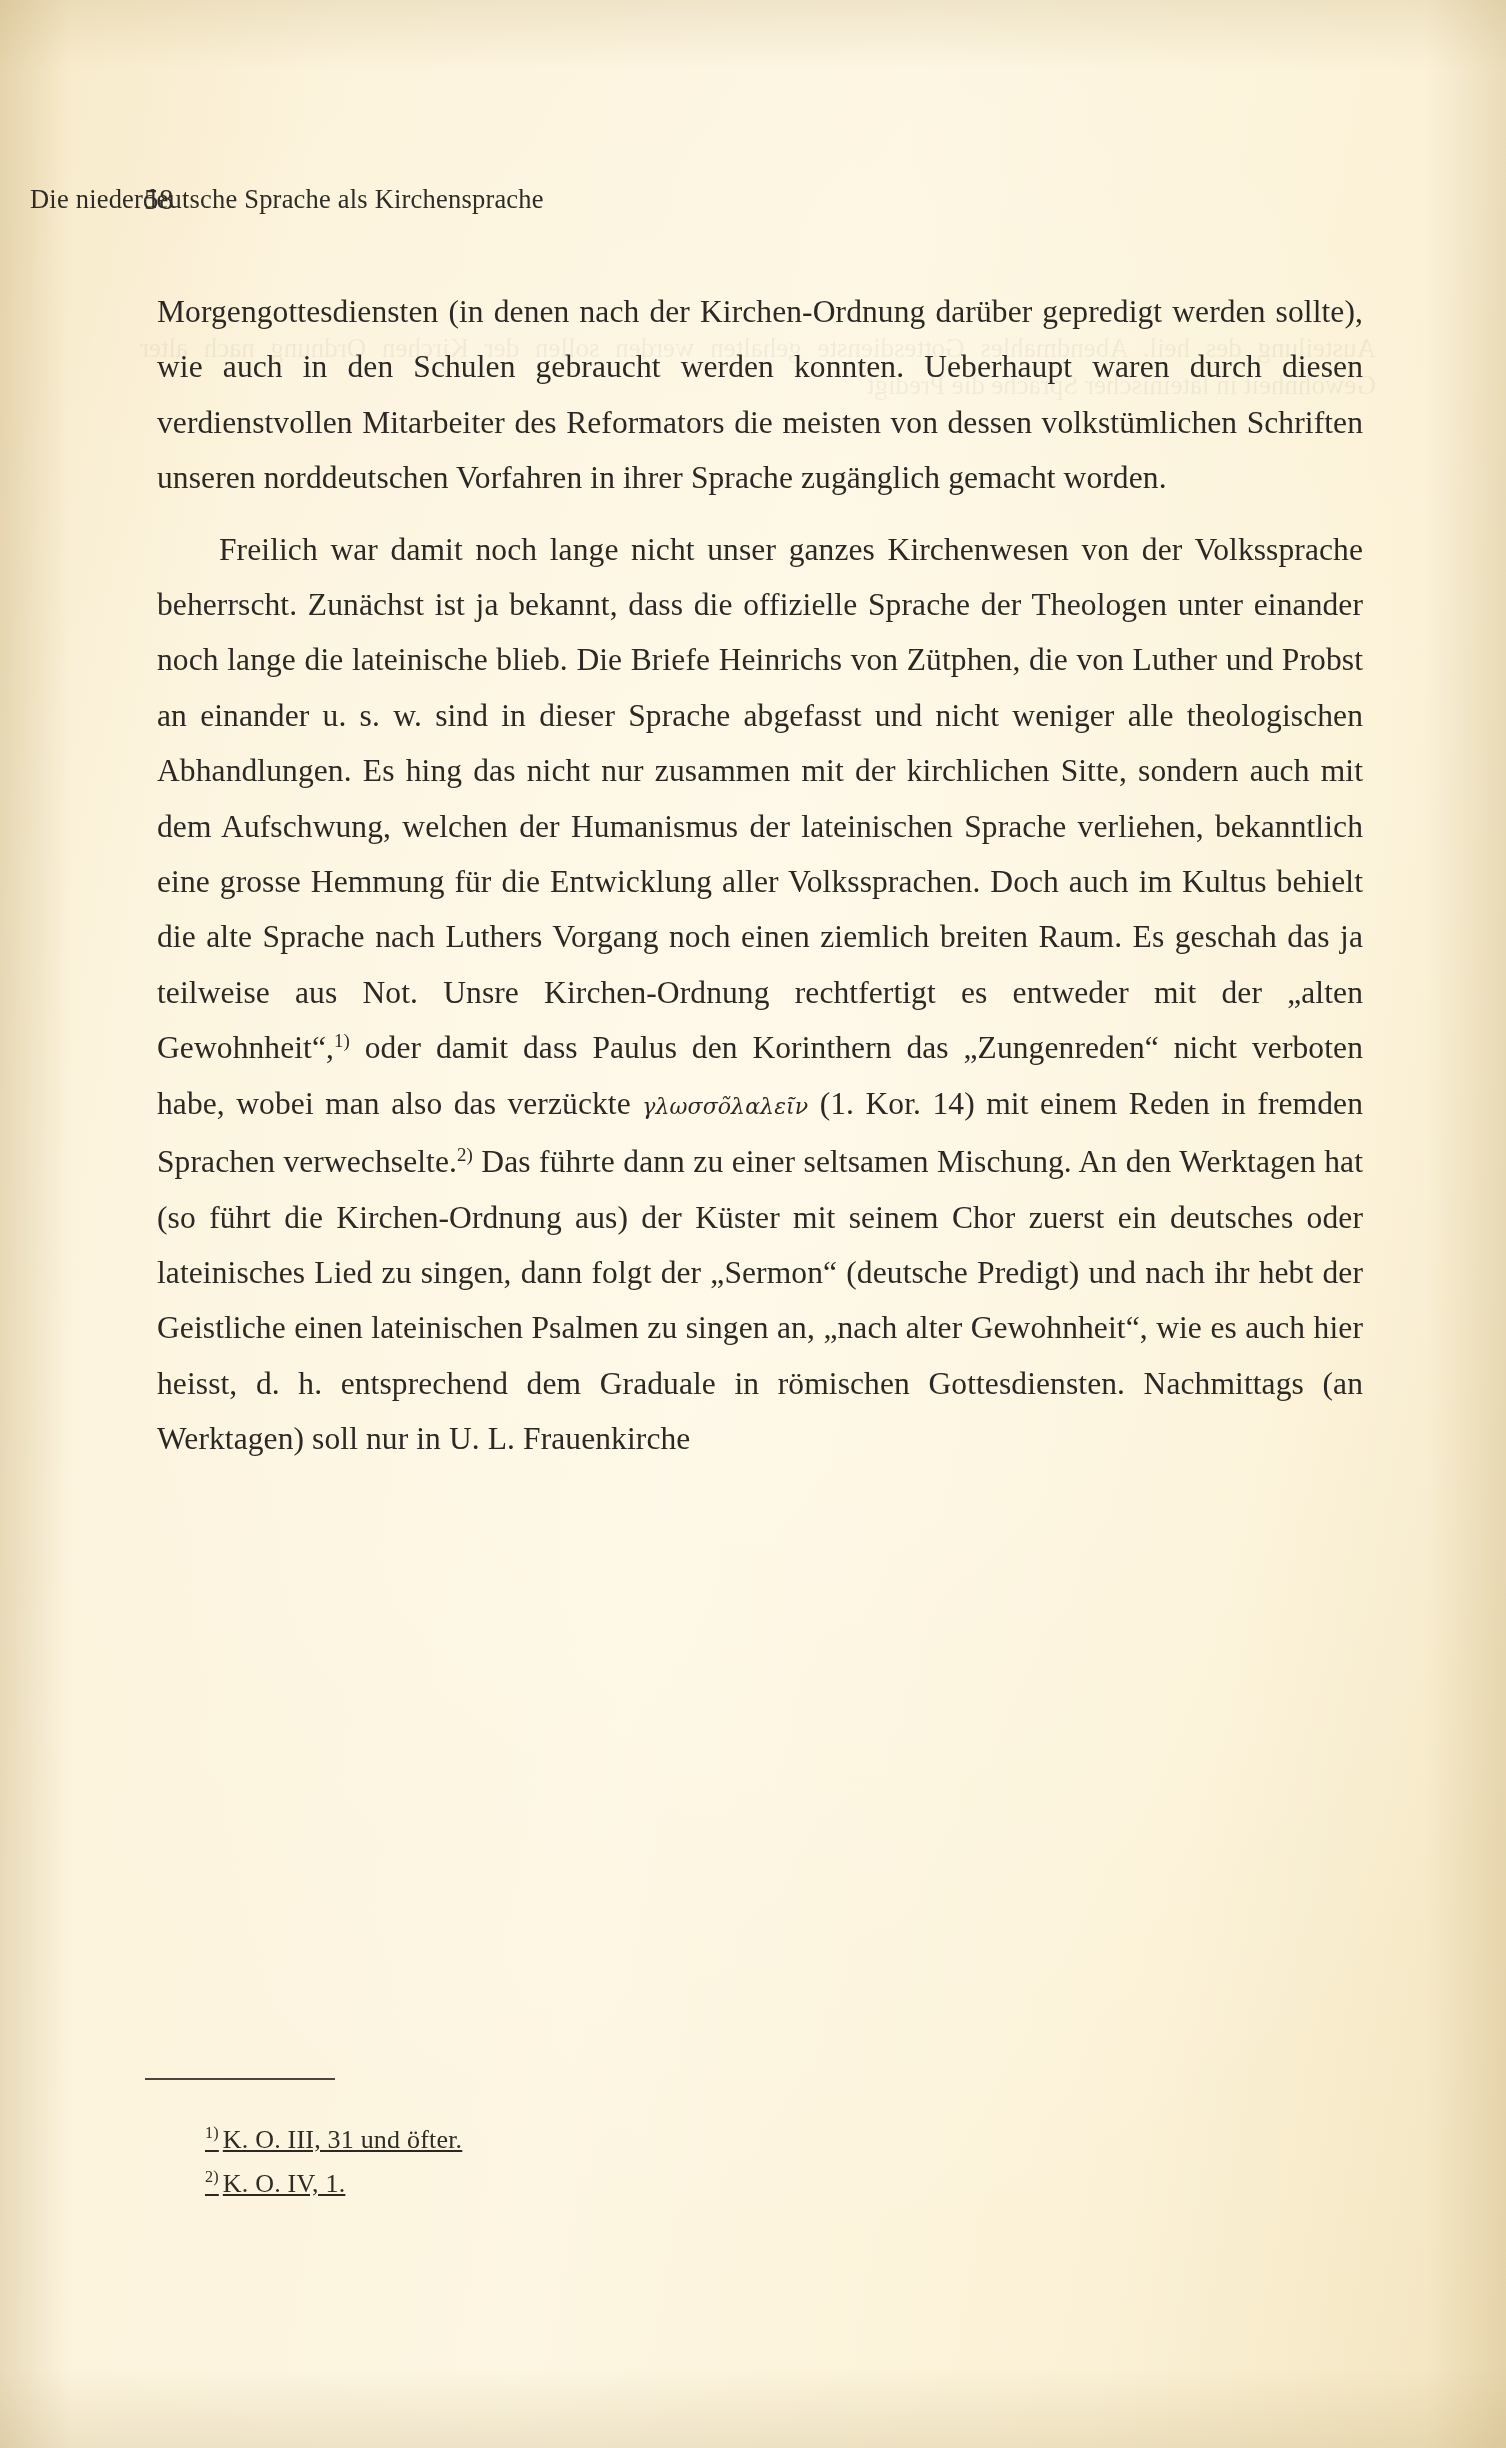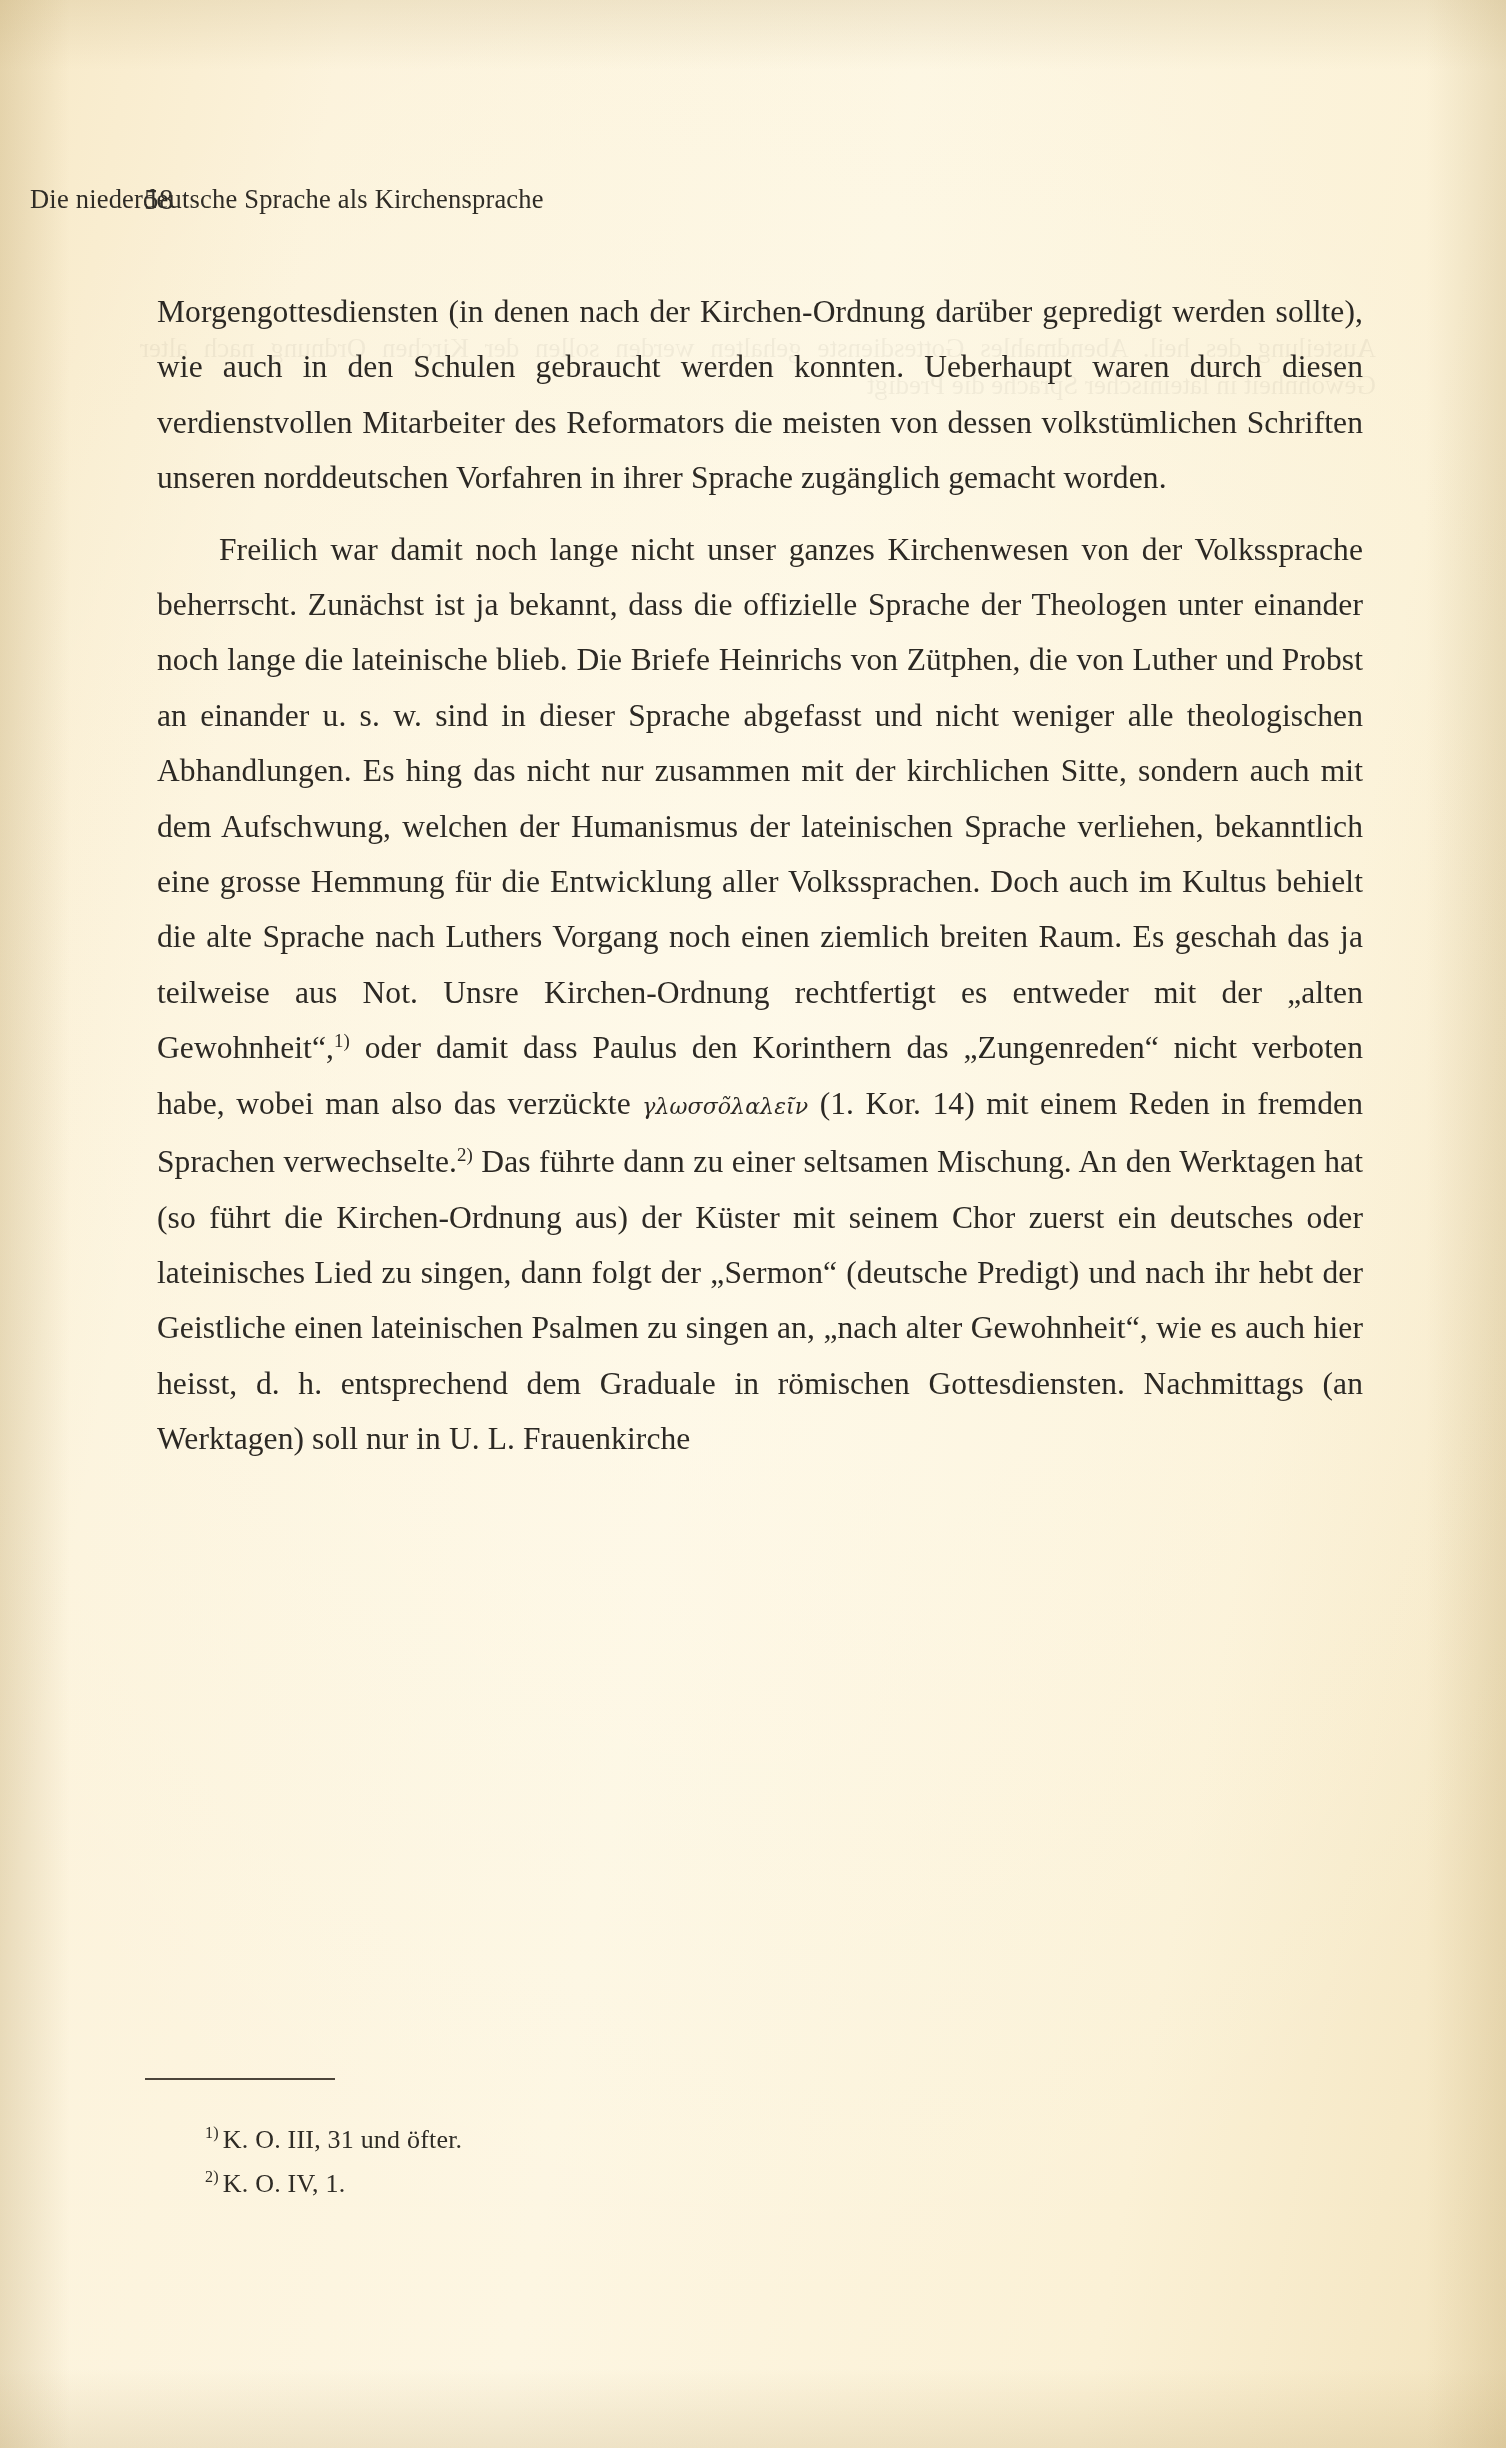--- a/index.html
+++ b/index.html
@@ -120,20 +120,21 @@
     top: 2078px;
     width: 190px;
     height: 0;
     border-top: 2px solid #4c453a;
   }
   .footnotes {
     position: absolute;
     left: 141px;
     top: 2118px;
     width: 1238px;
+    text-decoration: underline;
   }
   .footnote {
     font-size: 26px;
     line-height: 44px;
     color: #2f2c26;
     text-indent: 64px;
     margin: 0;
     letter-spacing: 0.2px;
   }
   .footnote .marker {

